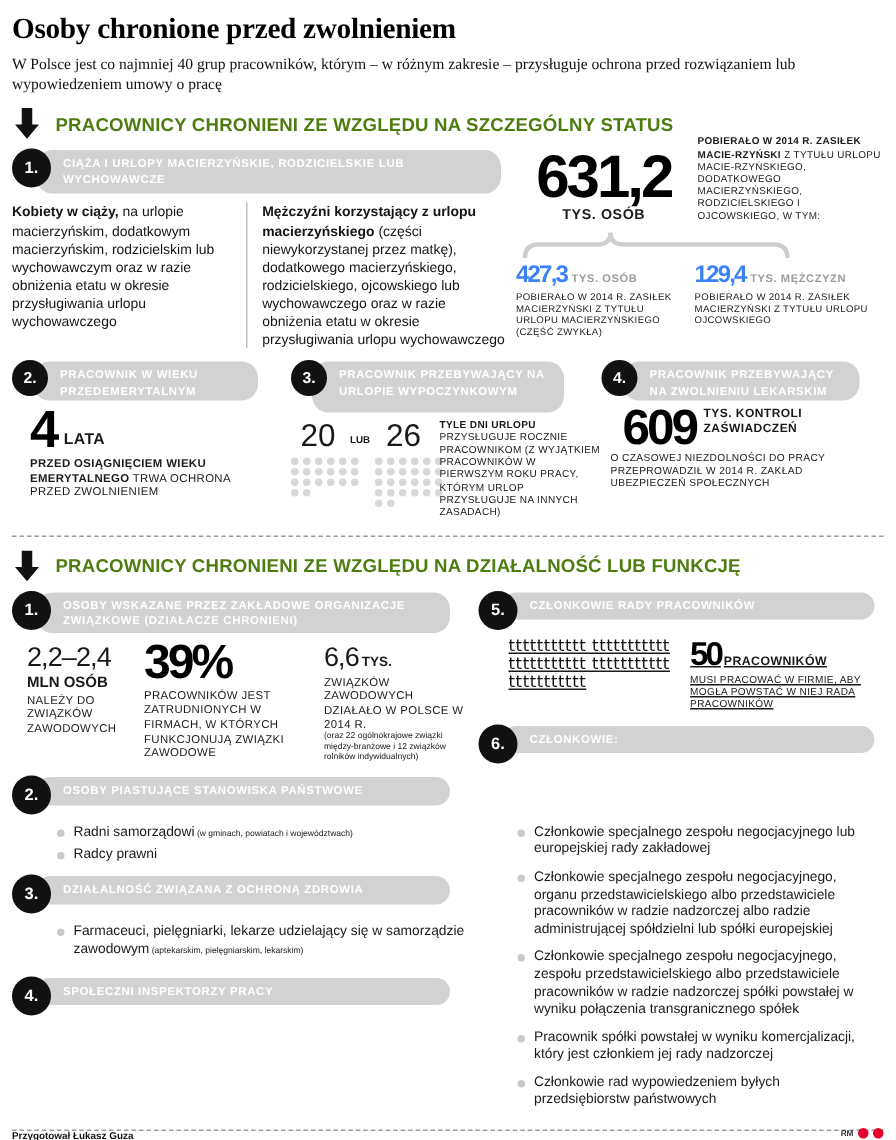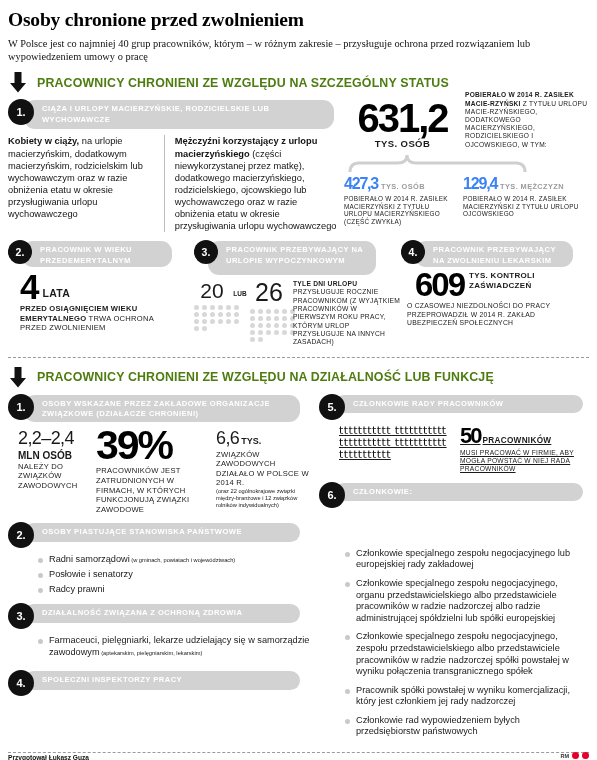--- a/index.html
+++ b/index.html
@@ -176,21 +176,21 @@
               <i></i>
               <i></i>
               <i></i>
               <i></i>
             <i></i>
               <i></i>
           </div>
         </div>
         <div style="width:20px;text-align:center;font-size:6.5px;font-weight:bold;padding-top:10px;">LUB</div>
         <div style="width:38px;text-align:center;">
-          <div style="font-size:25px;font-weight:normal;line-height:1;">26</div>
+          <div style="font-size:21px;font-weight:normal;line-height:1;">26</div>
           <div class="dotgrid" style="grid-template-columns:repeat(6,6px);">
             <i></i>
               <i></i>
               <i></i>
               <i></i>
               <i></i>
               <i></i>
             <i></i>
               <i></i>
               <i></i>
@@ -250,39 +250,38 @@
           <div class="bullet">1.</div>
           <div class="graybar two" style="width:276px;height:27px;">OSOBY WSKAZANE PRZEZ ZAKŁADOWE ORGANIZACJE ZWIĄZKOWE (DZIAŁACZE CHRONIENI)</div>
         </div>
         <div style="display:flex;margin:6px 0 0 10px;">
           <div style="width:78px;">
             <div style="font-size:18px;font-weight:normal;letter-spacing:-0.6px;">2,2–2,4</div>
             <div style="font-size:10px;font-weight:bold;margin-top:1px;">MLN OSÓB</div>
             <div class="caps" style="margin-top:1px;">NALEŻY DO ZWIĄZKÓW ZAWODOWYCH</div>
           </div>
           <div style="width:120px;">
-            <div class="bignum" style="font-size:41px;">39%</div>
+            <div class="bignum" style="font-size:32px;">39%</div>
             <div class="caps" style="margin-top:4px;width:118px;">PRACOWNIKÓW JEST ZATRUDNIONYCH W FIRMACH, W KTÓRYCH FUNKCJONUJĄ ZWIĄZKI ZAWODOWE</div>
           </div>
           <div style="width:96px;">
             <div><span style="font-size:18px;font-weight:normal;letter-spacing:-0.6px;">6,6</span><span style="font-size:9px;font-weight:bold;margin-left:2px;">TYS.</span></div>
             <div class="caps" style="margin-top:1px;">ZWIĄZKÓW ZAWODOWYCH DZIAŁAŁO W POLSCE W 2014 R.</div>
             <div class="tiny">(oraz 22 ogólnokrajowe związki między-branżowe i 12 związków rolników indywidualnych)</div>
           </div>
         </div>
       </div>
 
       <div style="margin-top:8px;">
         <div class="bar-row">
           <div class="bullet">2.</div>
           <div class="graybar" style="width:276px;">OSOBY PIASTUJĄCE STANOWISKA PAŃSTWOWE</div>
         </div>
         <ul class="dots" style="margin:6px 0 0 30px;">
           <li><span>Radni samorządowi</span><span class="tiny"> (w gminach, powiatach i województwach)</span></li>
-          <li><span>Posłowie i senatorzy</span></li>
           <li><span>Radcy prawni</span></li>
         </ul>
       </div>
 
       <div style="margin-top:8px;">
         <div class="bar-row">
           <div class="bullet">3.</div>
           <div class="graybar" style="width:276px;">DZIAŁALNOŚĆ ZWIĄZANA Z OCHRONĄ ZDROWIA</div>
         </div>
         <ul class="dots" style="margin:6px 0 0 30px;">

